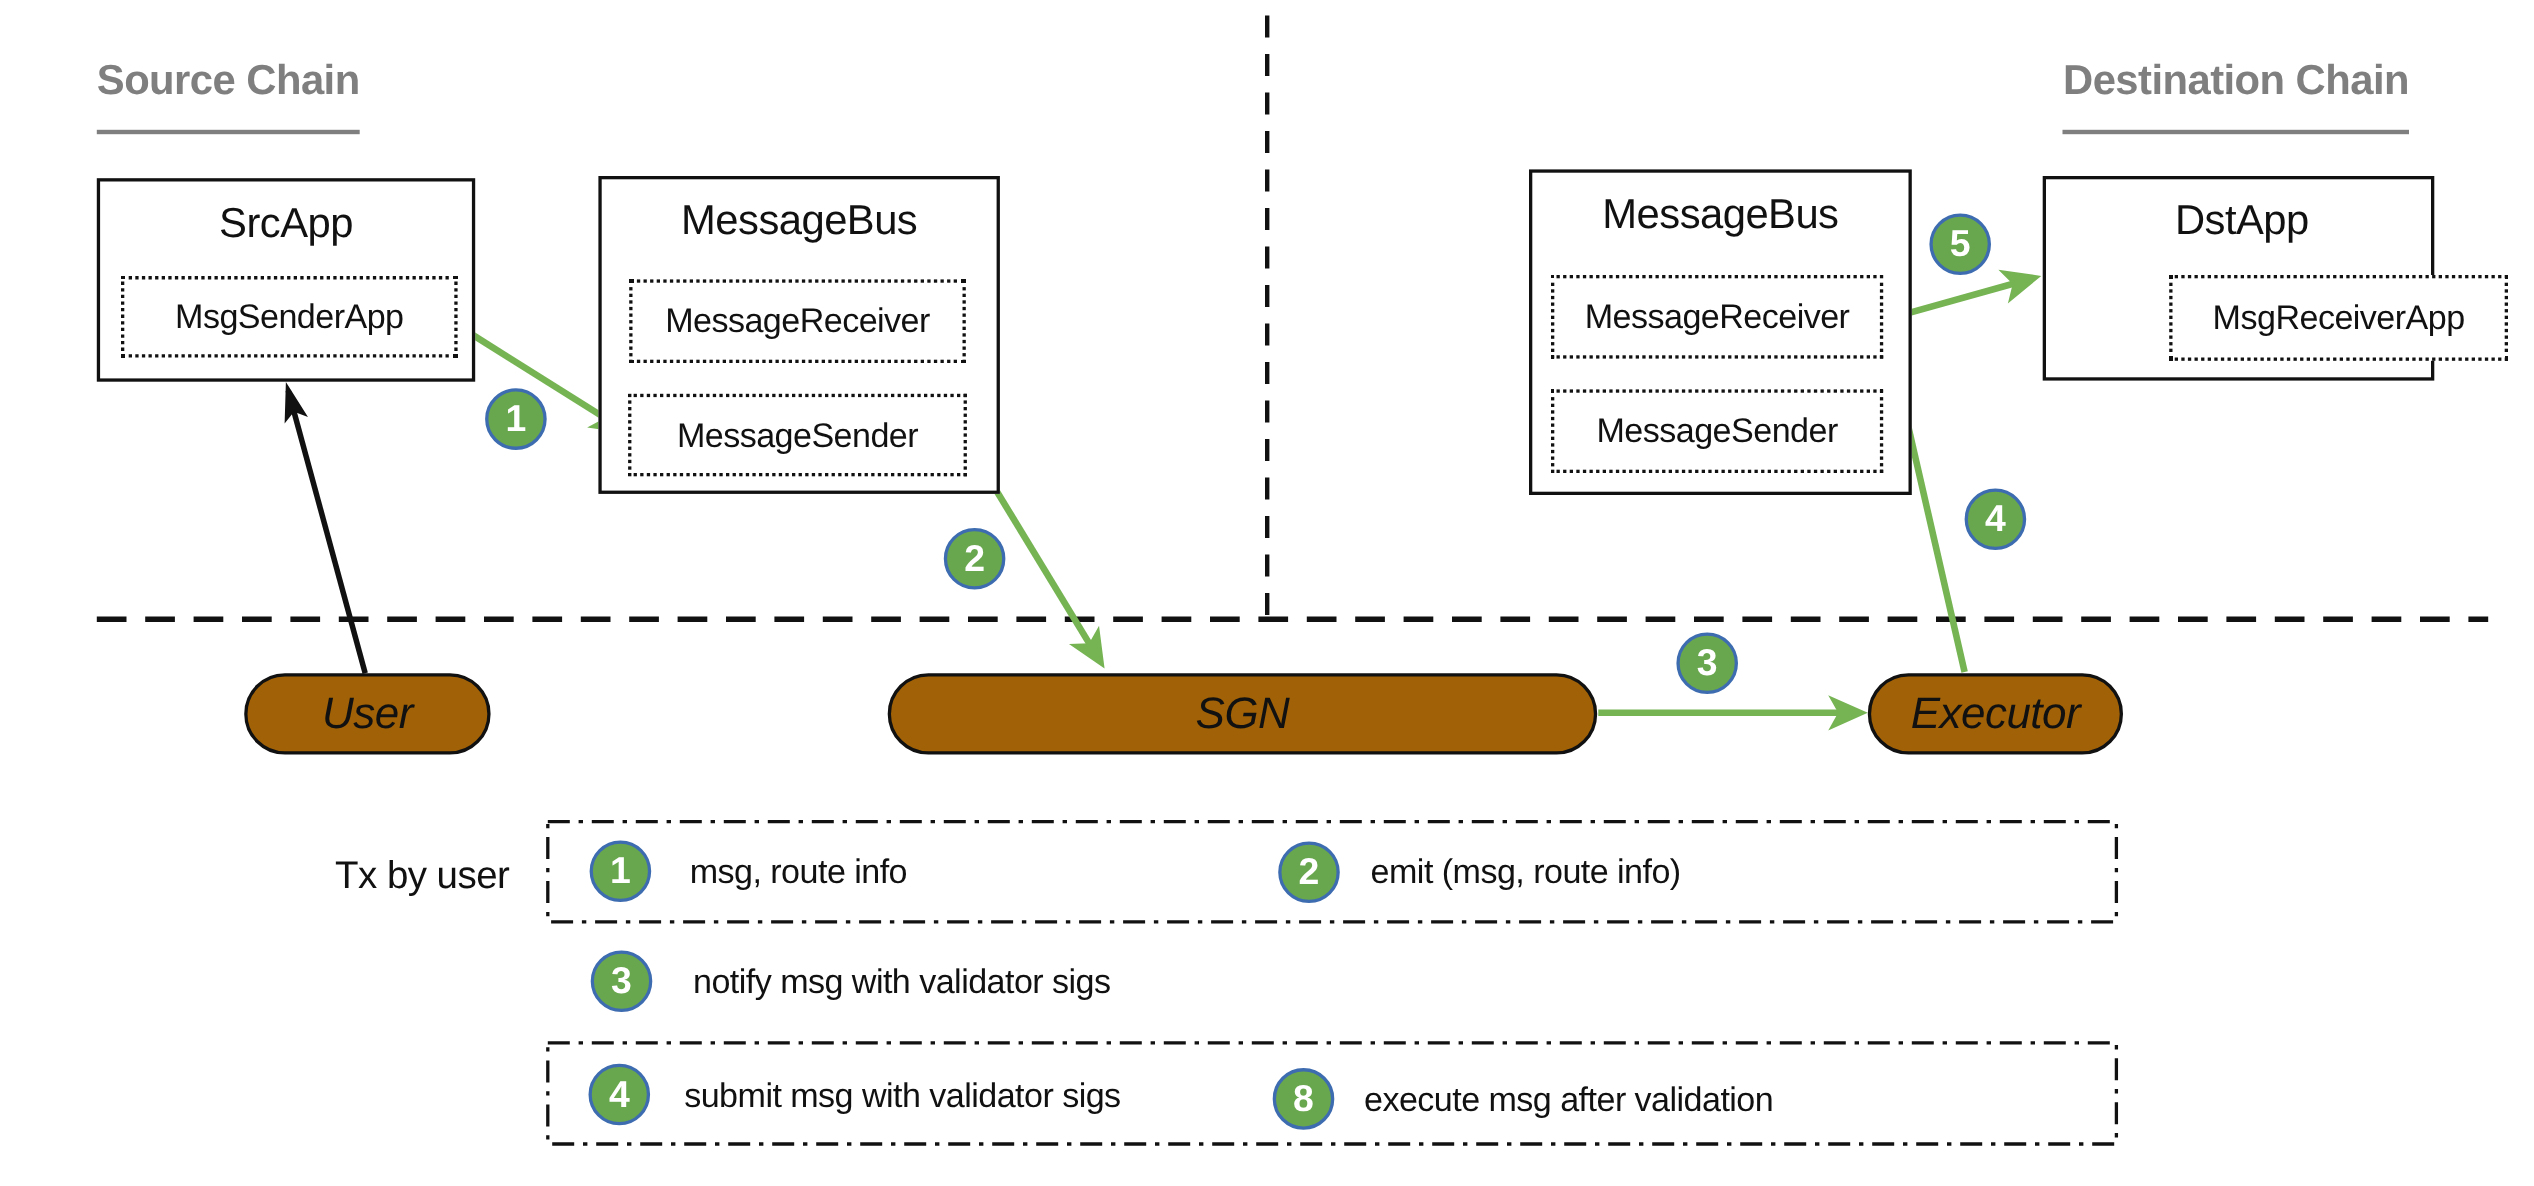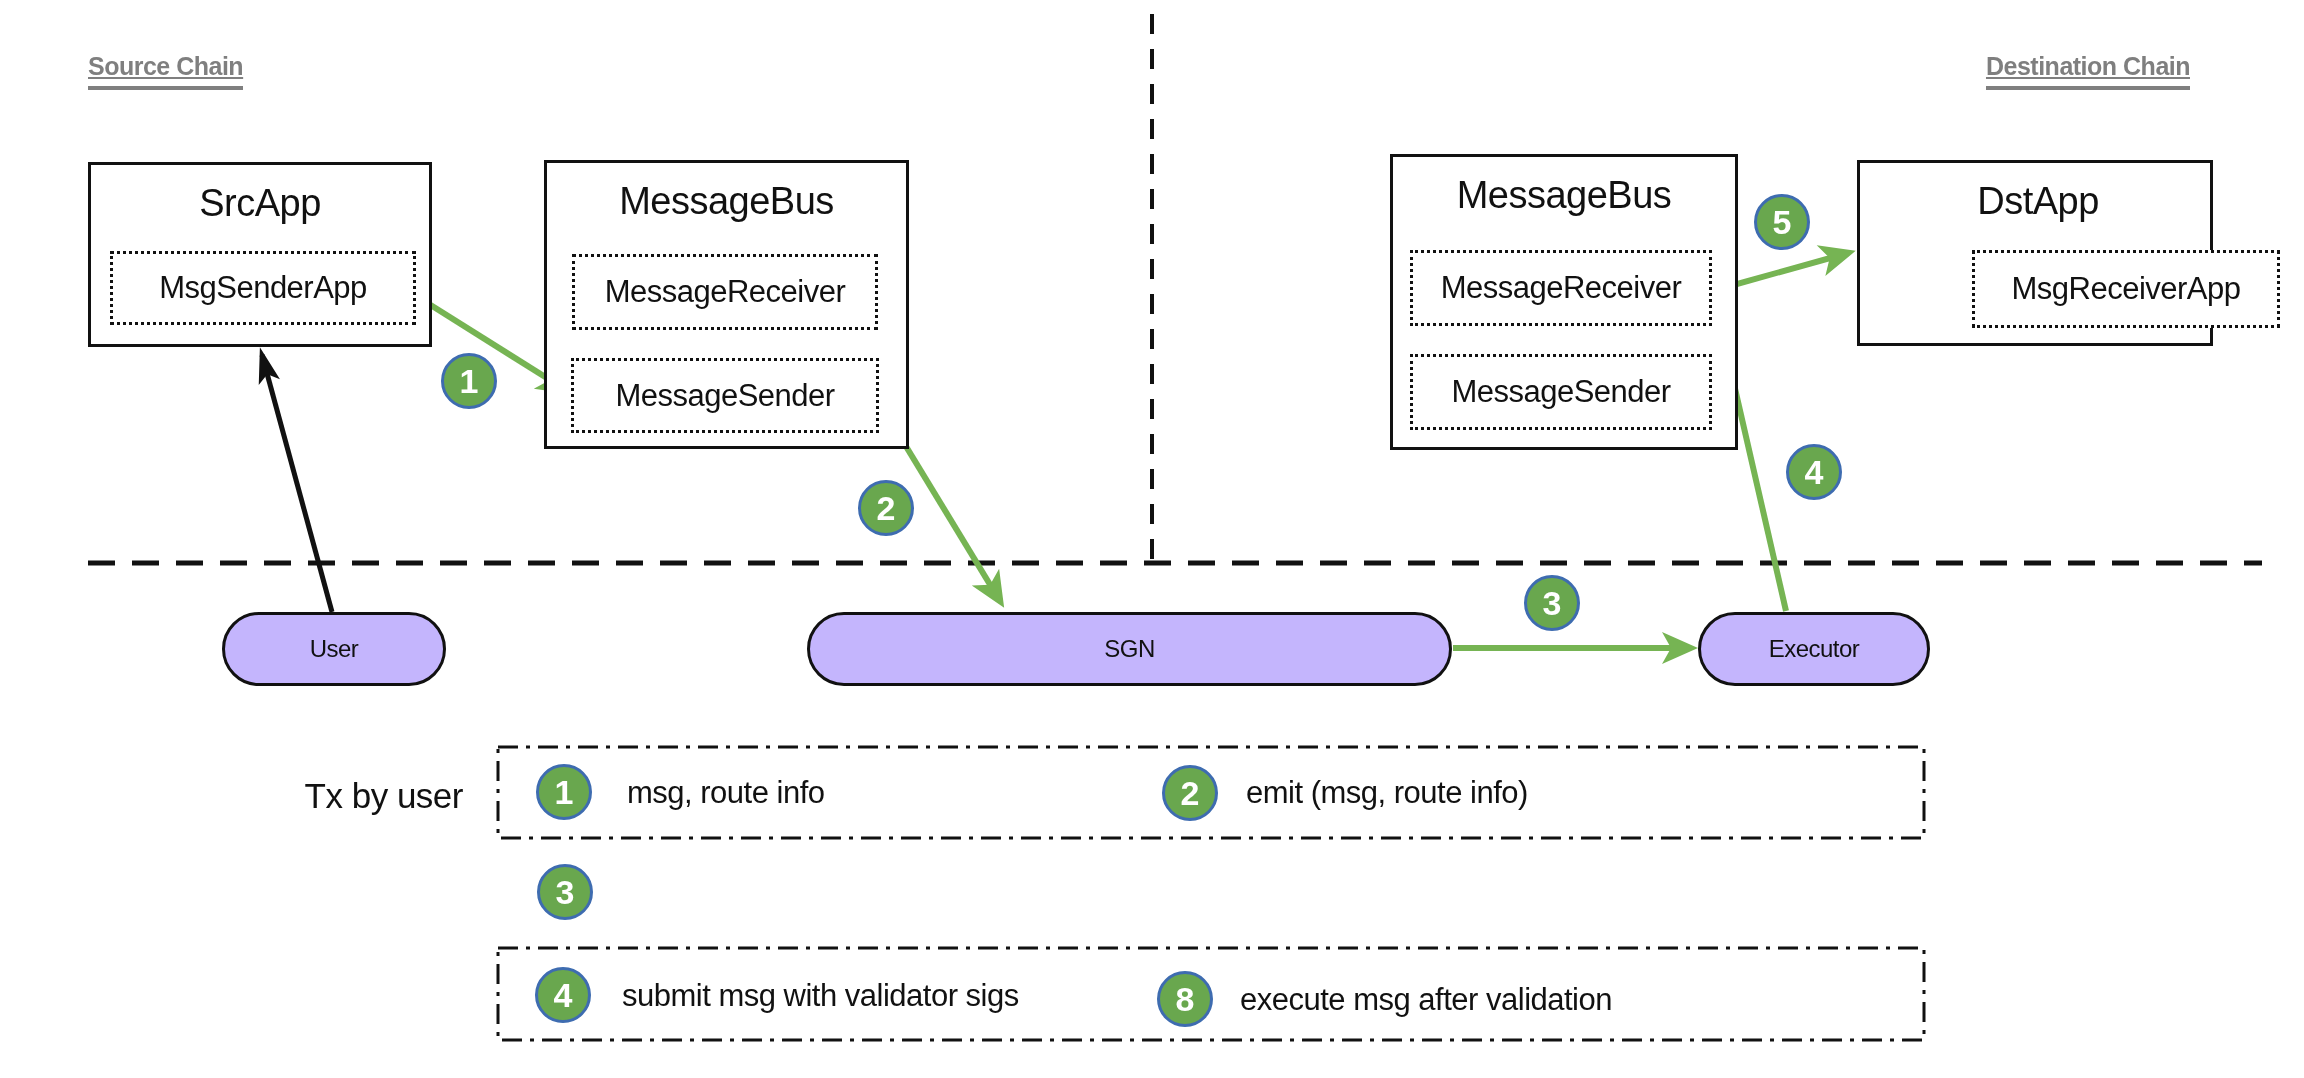--- a/index.html
+++ b/index.html
@@ -12,30 +12,30 @@
   html,body{margin:0;padding:0;background:#ffffff;}
   body{width:2304px;height:1078px;overflow:hidden;
        font-family:"Liberation Sans", sans-serif; color:var(--ink);}
   .canvas{position:relative;width:2304px;height:1078px;background:#ffffff;}
   .layer{position:absolute;left:0;top:0;width:2304px;height:1078px;}
   .box{position:absolute;border:3px solid var(--ink);background:#fff;box-sizing:border-box;}
   .box-title{position:absolute;text-align:center;font-size:38px;letter-spacing:-0.5px;}
   .dotted{position:absolute;border:3px dotted var(--ink);background:#fff;box-sizing:border-box;
           display:flex;align-items:center;justify-content:center;
           font-size:31px;letter-spacing:-0.5px;white-space:nowrap;}
-  .pill{position:absolute;border:3px solid var(--ink);border-radius:40px;background:#c4b5fd;
+  .pill{position:absolute;border:3px solid var(--ink);border-radius:40px;background:#a16207;
         box-sizing:border-box;display:flex;align-items:center;justify-content:center;
-        font-size:24px;letter-spacing:-0.5px;}
+        font-size:40px;letter-spacing:-0.5px;font-style:italic;}
   .badge{position:absolute;width:56px;height:56px;border-radius:50%;box-sizing:border-box;
          background:var(--badge-green);border:3px solid var(--badge-border);
          display:flex;align-items:center;justify-content:center;
          color:#ffffff;font-size:34px;font-weight:bold;}
-  .chain-label{position:absolute;font-size:25px;font-weight:bold;color:var(--muted-gray);
+  .chain-label{position:absolute;font-size:38px;font-weight:bold;color:var(--muted-gray);
                letter-spacing:-0.5px;border-bottom:4px solid var(--muted-gray);
-               padding-bottom:5px;white-space:nowrap;text-decoration:underline;}
+               padding-bottom:23px;white-space:nowrap;}
   .legend-row-label{position:absolute;font-size:35px;letter-spacing:-0.5px;
                     text-align:right;white-space:nowrap;}
   .legend-text{position:absolute;font-size:31px;letter-spacing:-0.5px;white-space:nowrap;}
 </style>
 </head>
 <body>
 
 <div class="canvas">
 
   <svg class="layer" viewBox="0 0 2304 1078">
@@ -95,20 +95,21 @@
 
   <div class="legend-row-label" style="left:240px;top:776px;width:223px;">Tx by user</div>
 
   <div class="badge" style="left:536px;top:764px;">1</div>
   <div class="legend-text" style="left:627px;top:775px;">msg, route info</div>
 
   <div class="badge" style="left:1162px;top:765px;">2</div>
   <div class="legend-text" style="left:1246px;top:775px;">emit (msg, route info)</div>
 
   <div class="badge" style="left:537px;top:864px;">3</div>
+  <div class="legend-text" style="left:630px;top:875px;">notify msg with validator sigs</div>
 
   <div class="badge" style="left:535px;top:967px;">4</div>
   <div class="legend-text" style="left:622px;top:978px;">submit msg with validator sigs</div>
 
   <div class="badge" style="left:1157px;top:971px;">8</div>
   <div class="legend-text" style="left:1240px;top:982px;">execute msg after validation</div>
 
 </div>
 
 </body></html>

